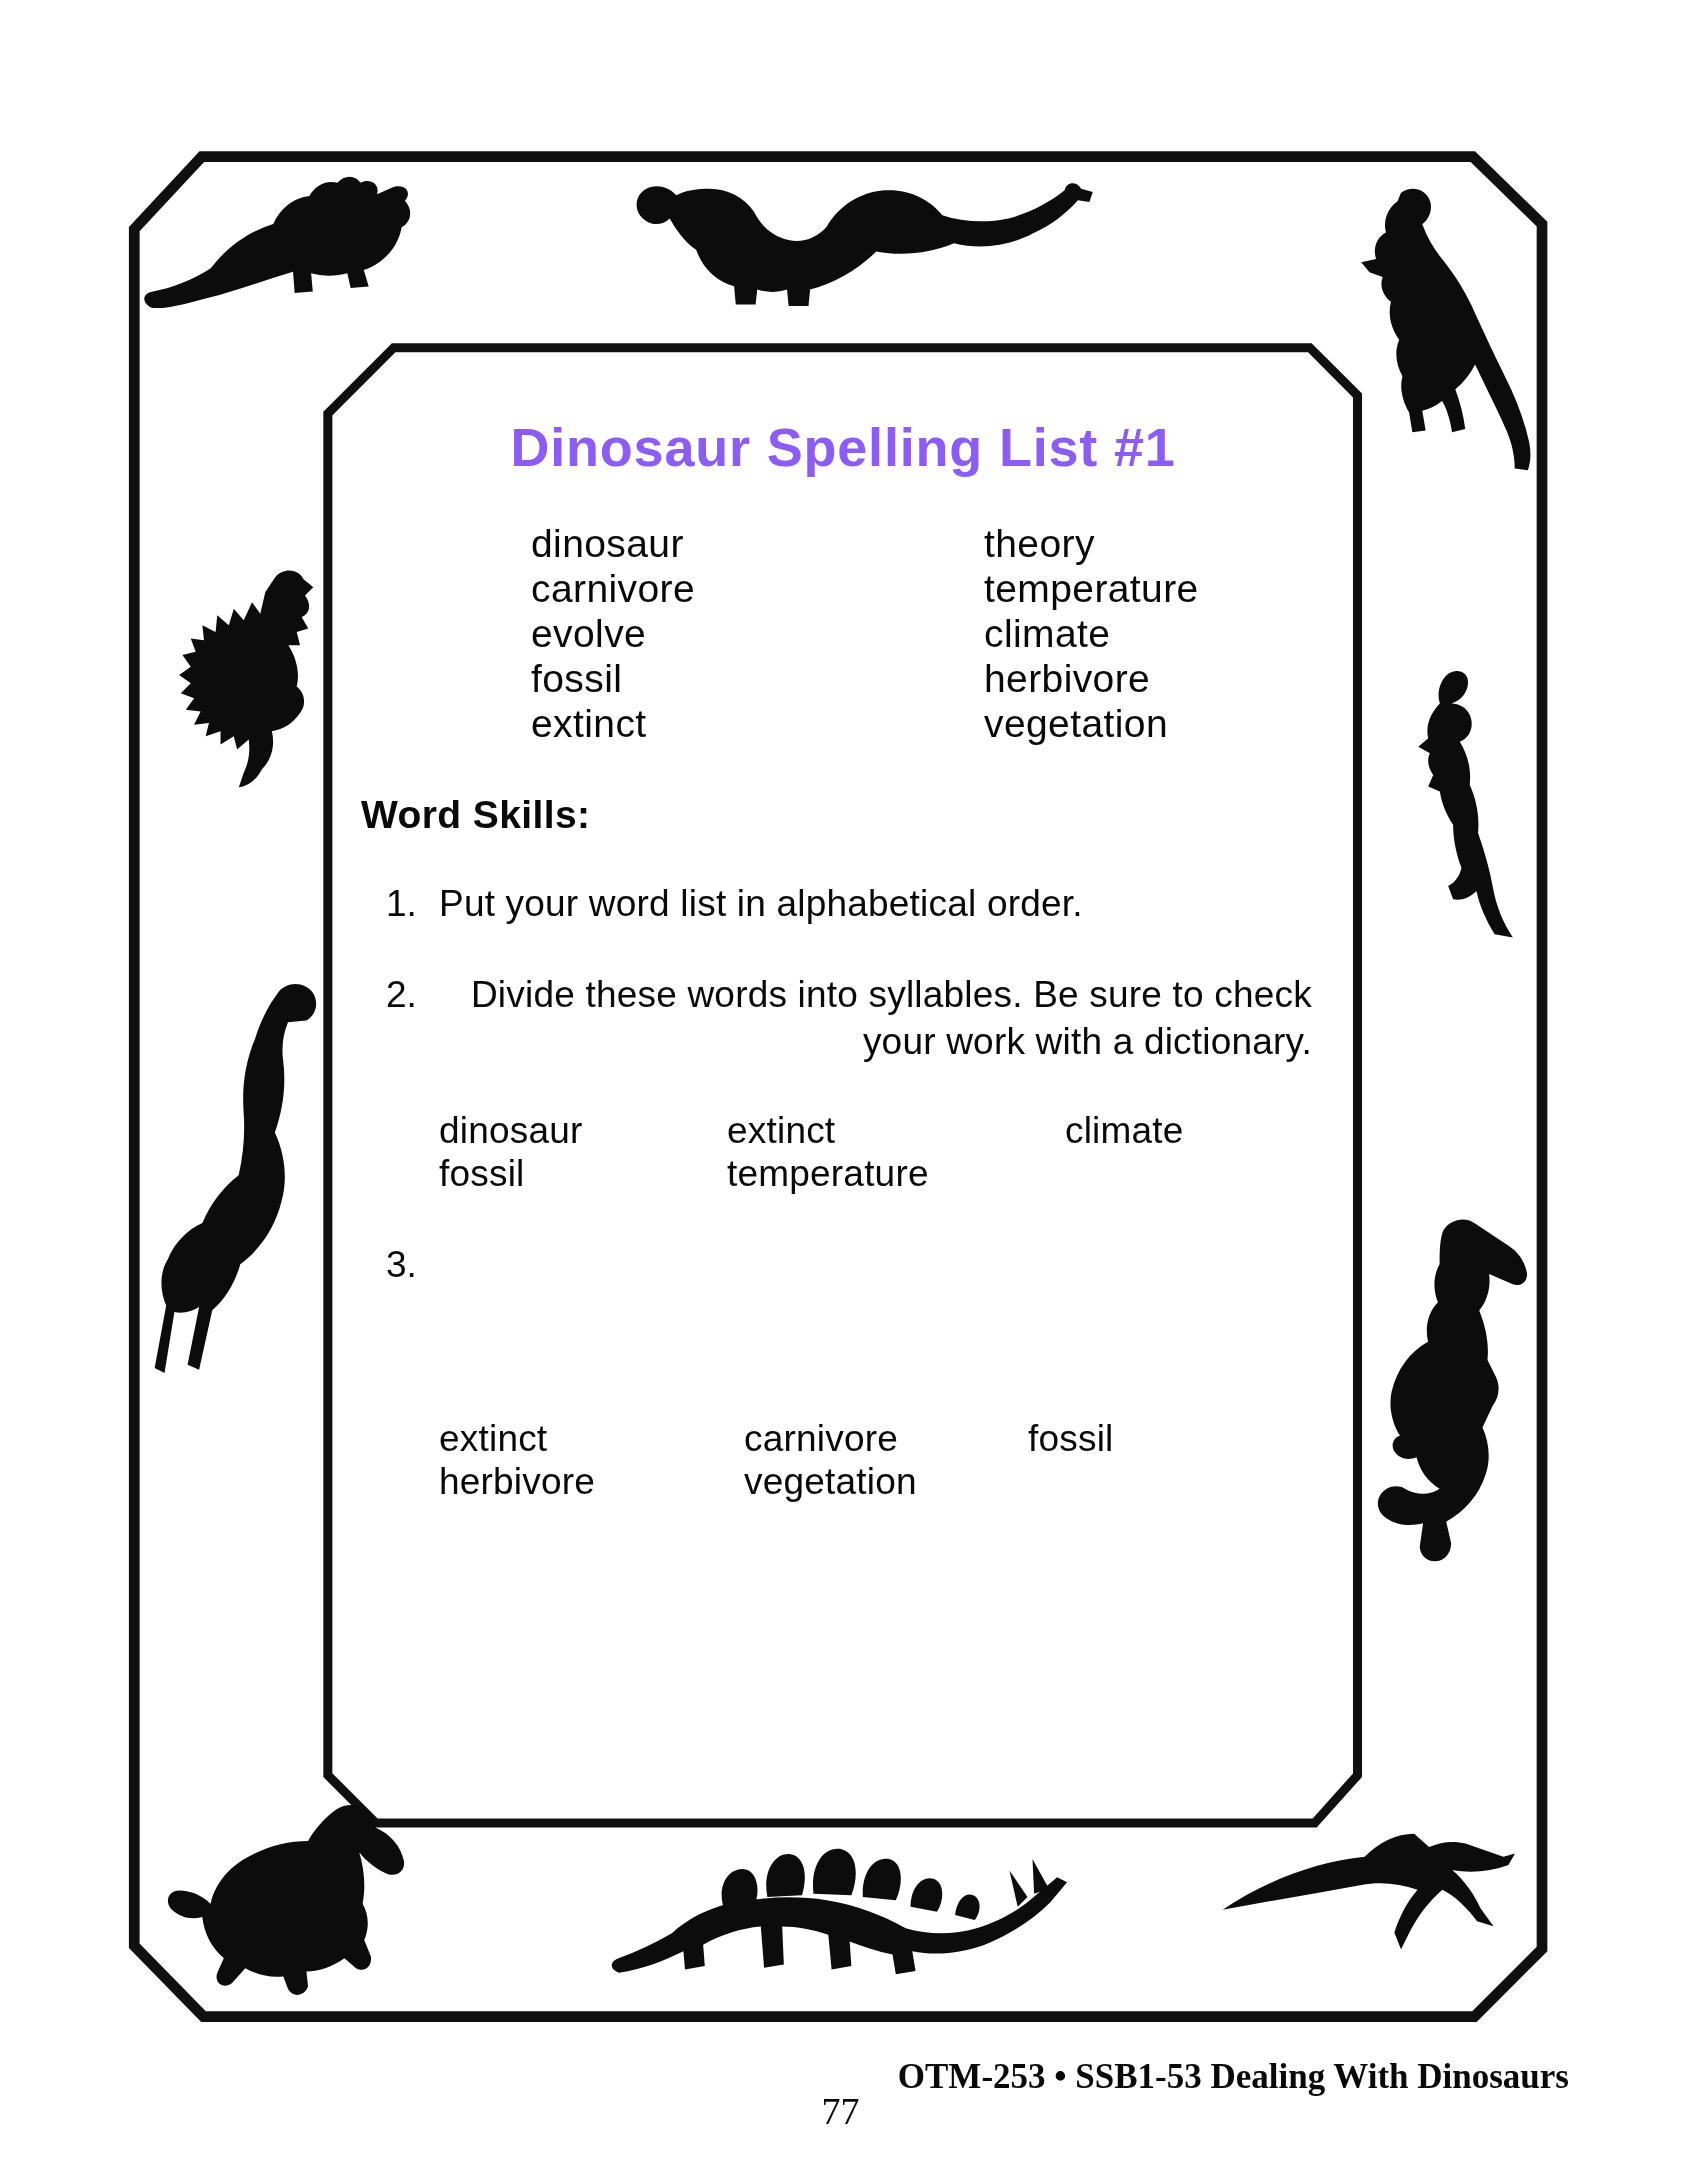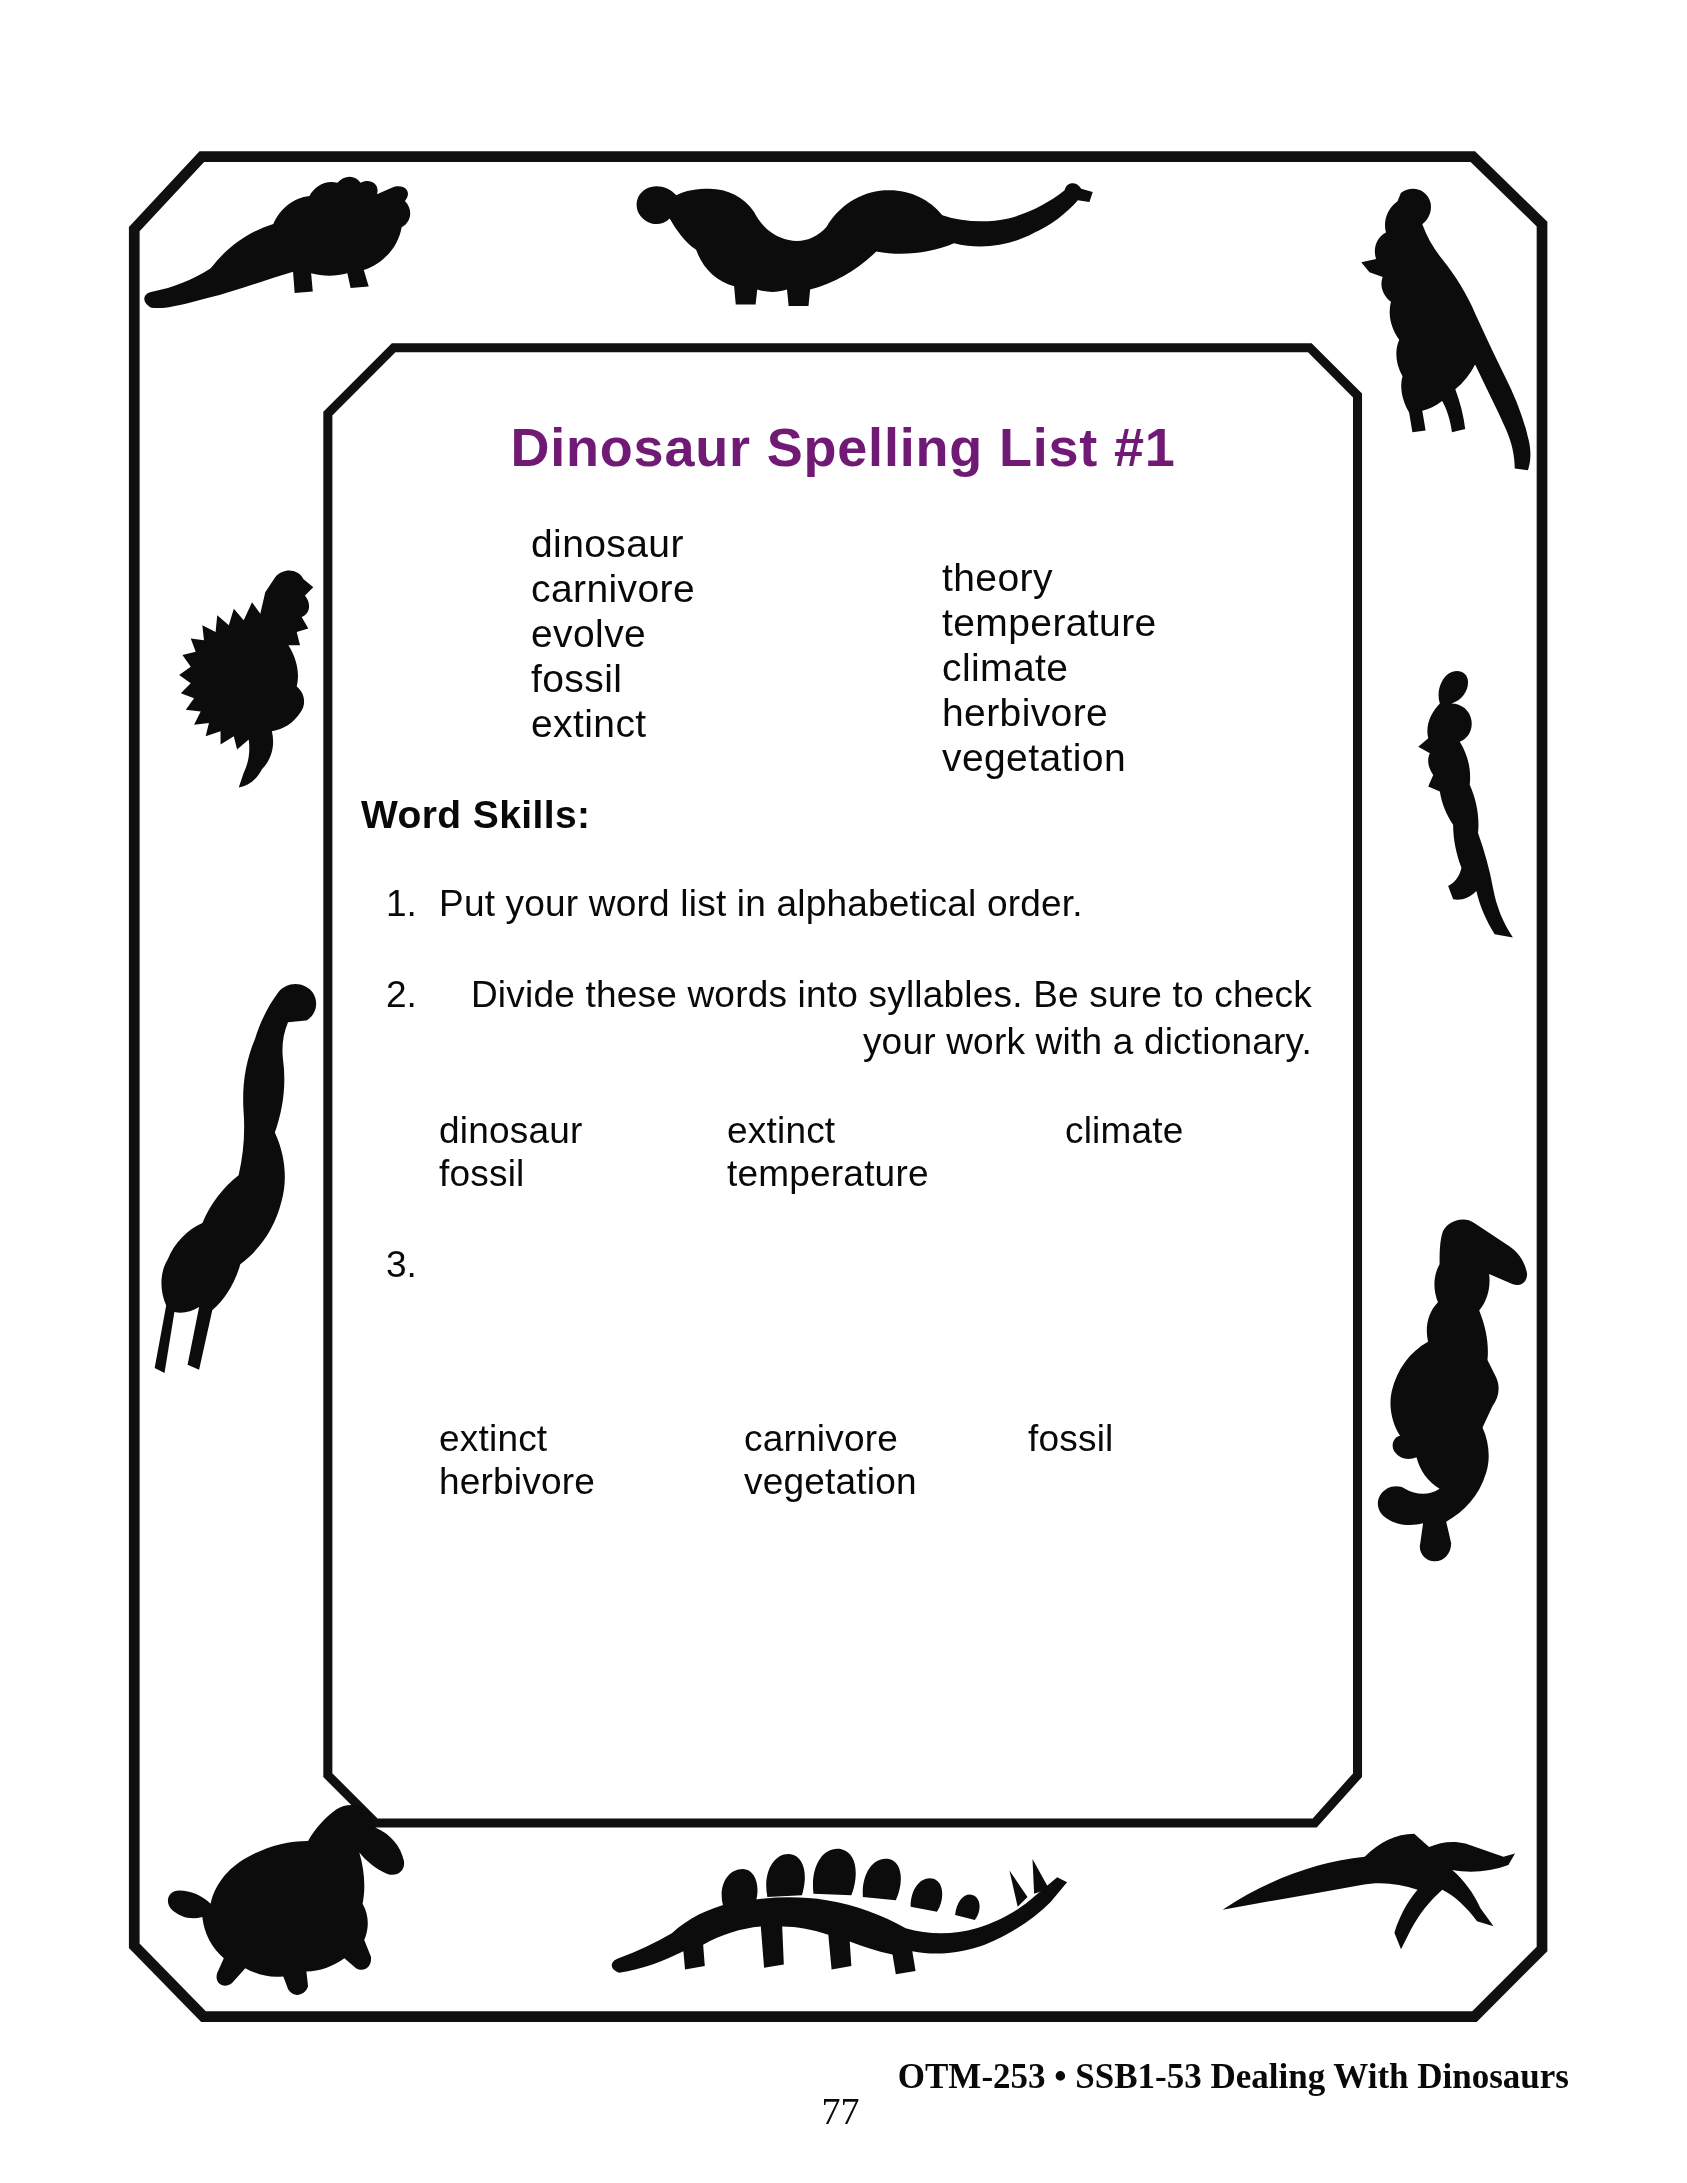--- a/index.html
+++ b/index.html
@@ -12,28 +12,28 @@
     overflow:hidden;
   }
   .abs{position:absolute;}
   svg{display:block;}
   .ink{fill:#0c0c0c;}
 
   .title{
     left:328px;top:416px;width:1030px;
     text-align:center;
     font-size:54px;font-weight:700;letter-spacing:0.8px;
-    color:#701a75;
+    color:#8b5cf6;
   }
   .wordcol span{
     display:block;
     font-size:39px;line-height:45px;letter-spacing:0.4px;
   }
   .col1{left:531px;top:521px;}
-  .col2{left:942px;top:521px;margin-top:34px;}
+  .col2{left:984px;top:521px;}
 
   .skills-heading{
     left:361px;top:793px;
     font-size:39px;font-weight:700;letter-spacing:0.4px;
   }
   .item-number{
     font-size:37px;line-height:47px;
   }
   .item-text{
     font-size:37px;line-height:47px;letter-spacing:0.2px;

